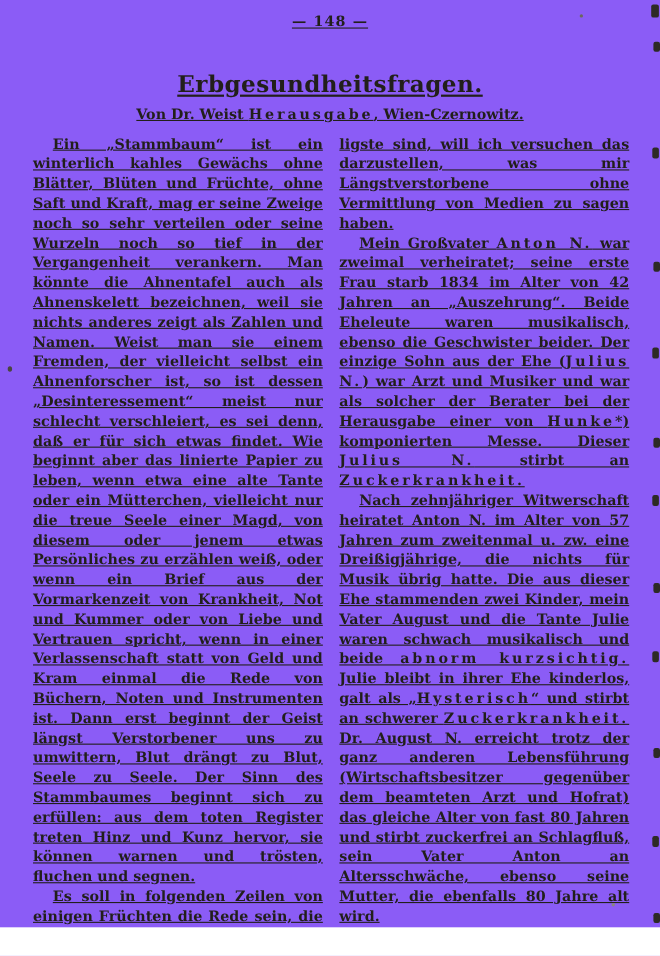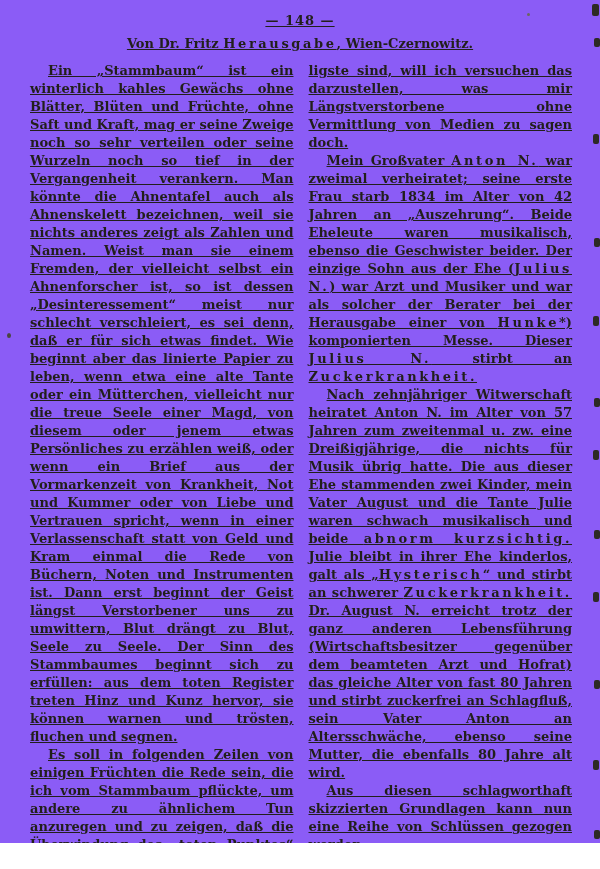--- a/index.html
+++ b/index.html
@@ -59,33 +59,34 @@
     border-radius:50%;
   }
 </style>
 </head>
 <body>
 
 <div class="page">
 
   <div class="page-header">— 148 —</div>
 
+  <div class="article-title">Erbgesundheitsfragen.</div>
 
-  <div class="byline"><span>Von Dr. Fritz </span><span class="gesperrt">Herausgabe</span><span>, Wien-Czernowitz.</span></div>
+  <div class="byline"><span>Von Dr. Weist </span><span class="gesperrt">Herausgabe</span><span>, Wien-Czernowitz.</span></div>
 
   <div class="columns">
     <div class="col">
       <div>
           <p class="para indent"><span>Ein „Stammbaum“ ist ein winterlich kahles Gewächs ohne Blätter, Blüten und Früchte, ohne Saft und Kraft, mag er seine Zweige noch so sehr verteilen oder seine Wurzeln noch so tief in der Vergangenheit verankern. Man könnte die Ahnentafel auch als Ahnenskelett bezeichnen, weil sie nichts anderes zeigt als Zahlen und Namen. Weist man sie einem Fremden, der vielleicht selbst ein Ahnenforscher ist, so ist dessen „Desinteressement“ meist nur schlecht verschleiert, es sei denn, daß er für sich etwas findet. Wie beginnt aber das linierte Papier zu leben, wenn etwa eine alte Tante oder ein Mütterchen, vielleicht nur die treue Seele einer Magd, von diesem oder jenem etwas Persönliches zu erzählen weiß, oder wenn ein Brief aus der Vormarkenzeit von Krankheit, Not und Kummer oder von Liebe und Vertrauen spricht, wenn in einer Verlassenschaft statt von Geld und Kram einmal die Rede von Büchern, Noten und Instrumenten ist. Dann erst beginnt der Geist längst Verstorbener uns zu umwittern, Blut drängt zu Blut, Seele zu Seele. Der Sinn des Stammbaumes beginnt sich zu erfüllen: aus dem toten Register treten Hinz und Kunz hervor, sie können warnen und trösten, fluchen und segnen.</span></p>
           <p class="para indent"><span>Es soll in folgenden Zeilen von einigen Früchten die Rede sein, die ich vom Stammbaum pflückte, um andere zu ähnlichem Tun anzuregen und zu zeigen, daß die Überwindung des „toten Punktes“ nicht das Um und Auf der Ahnenforschung sein muß. Es gilt Erreichbares festzuhalten und zu verknüpfen. Mancher Knoten über Erbgesundheitsfragen und Biologie schürzt sich zum Unheil und doch steht es oft in unserer Hand, ihn zu lösen oder, wenn es not tut, zu zerhauen. Da nun Beispiele immerhin das Sinnfäl-</span></p>
         </div>
     </div>
     <div class="col">
       <div>
-          <p class="para"><span>ligste sind, will ich versuchen das darzustellen, was mir Längstverstorbene ohne Vermittlung von Medien zu sagen doch.</span></p>
+          <p class="para"><span>ligste sind, will ich versuchen das darzustellen, was mir Längstverstorbene ohne Vermittlung von Medien zu sagen haben.</span></p>
           <p class="para indent"><span>Mein Großvater </span><span class="gesperrt">Anton N.</span><span> war zweimal verheiratet; seine erste Frau starb 1834 im Alter von 42 Jahren an „Auszehrung“. Beide Eheleute waren musikalisch, ebenso die Geschwister beider. Der einzige Sohn aus der Ehe (</span><span class="gesperrt">Julius N.</span><span>) war Arzt und Musiker und war als solcher der Berater bei der Herausgabe einer von </span><span class="gesperrt">Hunke</span><span>*) komponierten Messe. Dieser </span><span class="gesperrt">Julius N.</span><span> stirbt an </span><span class="gesperrt">Zuckerkrankheit.</span></p>
           <p class="para indent"><span>Nach zehnjähriger Witwerschaft heiratet Anton N. im Alter von 57 Jahren zum zweitenmal u. zw. eine Dreißigjährige, die nichts für Musik übrig hatte. Die aus dieser Ehe stammenden zwei Kinder, mein Vater August und die Tante Julie waren schwach musikalisch und beide </span><span class="gesperrt">abnorm kurzsichtig.</span><span> Julie bleibt in ihrer Ehe kinderlos, galt als „</span><span class="gesperrt">Hysterisch</span><span>“ und stirbt an schwerer </span><span class="gesperrt">Zuckerkrankheit.</span><span> Dr. August N. erreicht trotz der ganz anderen Lebensführung (Wirtschaftsbesitzer gegenüber dem beamteten Arzt und Hofrat) das gleiche Alter von fast 80 Jahren und stirbt zuckerfrei an Schlagfluß, sein Vater Anton an Altersschwäche, ebenso seine Mutter, die ebenfalls 80 Jahre alt wird.</span></p>
           <p class="para indent"><span>Aus diesen schlagworthaft skizzierten Grundlagen kann nun eine Reihe von Schlüssen gezogen werden.</span></p>
         </div>
 
     </div>
   </div>
 
   <div class="mark" style="left:592px; top:4px;   width:7px; height:12px;"></div>
   <div class="mark" style="left:594px; top:38px;  width:6px; height:9px;"></div>

